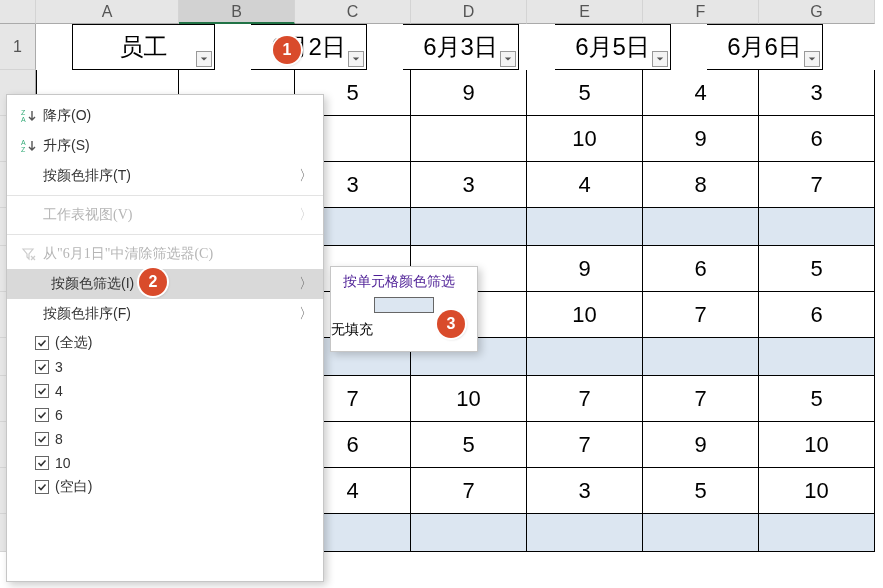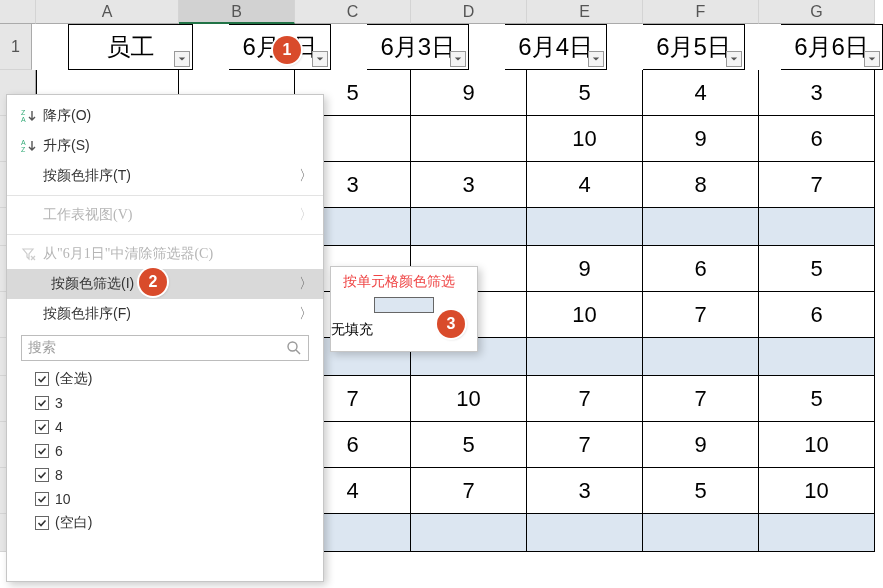--- a/index.html
+++ b/index.html
@@ -66,21 +66,21 @@
 .chkline { display:flex; align-items:center; height:24px; font-size:14px; }
 .chkline .cb { width:14px; height:14px; border:1px solid #666; margin-right:6px; display:flex; align-items:center; justify-content:center; }
 .chkline .cb svg{width:10px;height:10px;}
 
 
 .submenu {
   position:absolute; left:330px; top:266px; width:148px;
   background:#fff; border:1px solid #c6c6c6; box-shadow:3px 3px 8px rgba(0,0,0,.2);
   padding:6px 0; font-size:14px;
 }
-.subhd { padding:0 12px 6px; color:#ef4444; }
+.subhd { padding:0 12px 6px; color:#4c1d95; }
 .swatch {
   margin:0 auto 0; width:60px; height:16px; border:1px solid #666; background:#dce6f1;
   display:block;
 }
 .subitem { text-align:left; padding:8px 0 6px; }
 
 
 .co {
   position:absolute; width:28px; height:28px; border-radius:50%;
   background:#d94b2b; color:#fff; font-weight:bold; font-size:16px;
@@ -122,28 +122,20 @@
         </span>
     </div>
     <div class="cell hdr colD h46">
       <span>6月3日</span>
       <span class="flt">
           <svg viewBox="0 0 10 10">
             <path d="M1 3 L5 7 L9 3 Z" fill="#555"></path>
           </svg>
         </span>
     </div>
-    <div class="cell hdr colE h46">
-      <span>6月4日</span>
-      <span class="flt">
-          <svg viewBox="0 0 10 10">
-            <path d="M1 3 L5 7 L9 3 Z" fill="#555"></path>
-          </svg>
-        </span>
-    </div>
     <div class="cell hdr colF h46">
       <span>6月5日</span>
       <span class="flt">
           <svg viewBox="0 0 10 10">
             <path d="M1 3 L5 7 L9 3 Z" fill="#555"></path>
           </svg>
         </span>
     </div>
     <div class="cell hdr colG h46">
       <span>6月6日</span>
@@ -314,27 +306,20 @@
   <div class="mitem hov">
     <span class="mico"></span>
     <span class="mlbl">按颜色筛选(I)</span>
     <span class="arrow">〉</span>
   </div>
   <div class="mitem">
     <span class="mico"></span>
     <span class="mlbl">按颜色排序(F)</span>
     <span class="arrow">〉</span>
   </div>
-  <div class="msearch">
-    <span>搜索</span>
-    <svg class="mglass" viewBox="0 0 16 16">
-        <circle cx="6.5" cy="6.5" r="4.5" fill="none" stroke="#999" stroke-width="1.4"></circle>
-        <path d="M10 10 L14 14" stroke="#999" stroke-width="1.4"></path>
-      </svg>
-  </div>
   <div class="chkbox-area" id="chkarea">
       <div class="chkline">
         <span class="cb">
           <svg viewBox="0 0 10 10">
             <path d="M1.5 5 L4 7.5 L8.5 2.5" fill="none" stroke="#333" stroke-width="1.6"></path>
           </svg>
         </span>
         <span>(全选)</span>
       </div>
       <div class="chkline">

